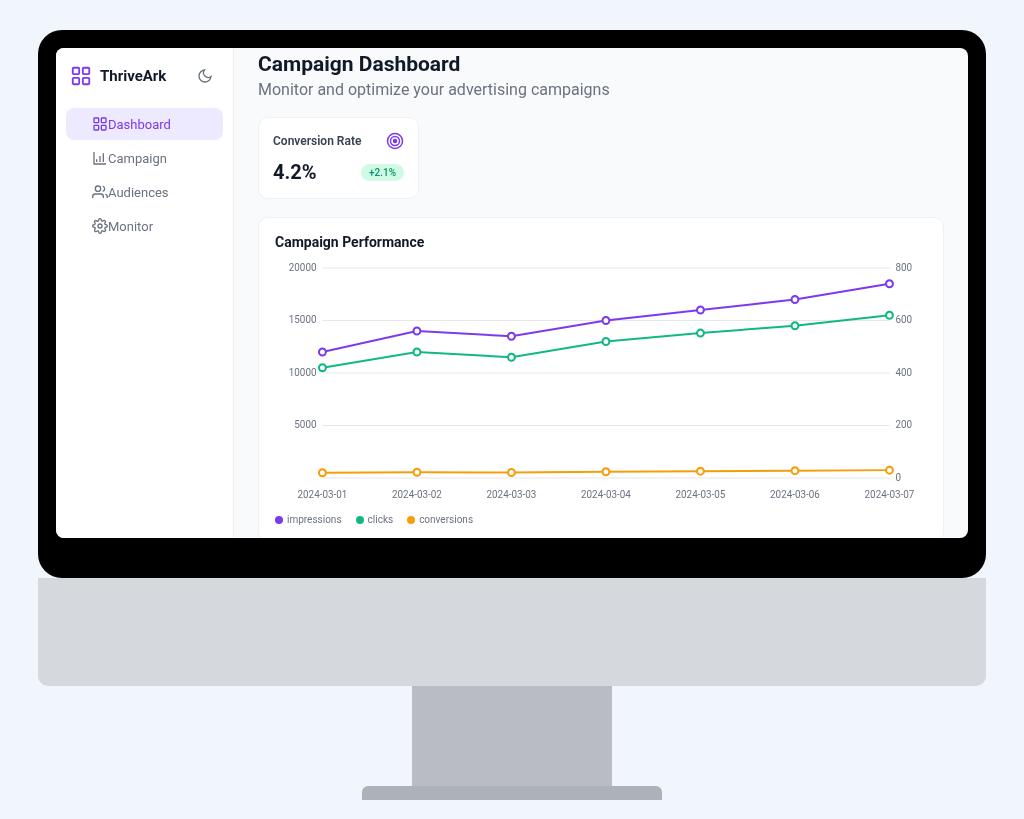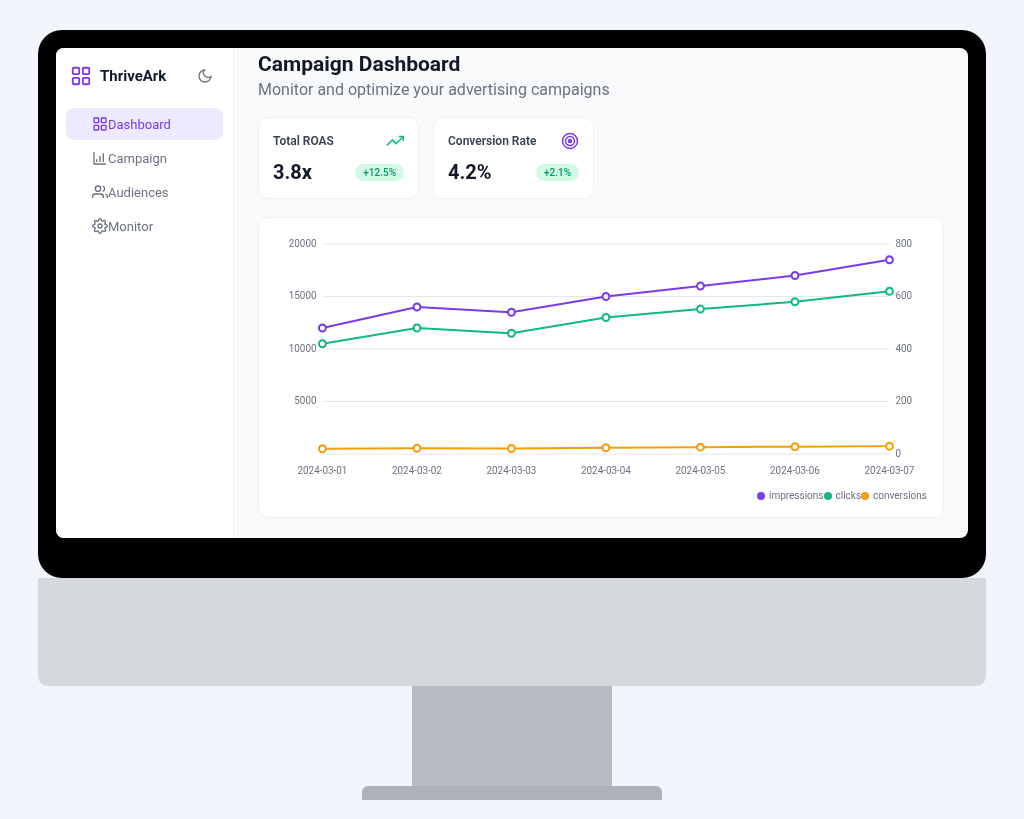--- a/index.html
+++ b/index.html
@@ -177,21 +177,22 @@
   position: relative;
   height: 250px;
 }
 .chart-svg { width: 100%; height: 100%; }
 .axis-text { font-size: 10px; fill: #6b7280; }
 .grid-line { stroke: #e5e7eb; stroke-width: 1; }
 .series-line { fill: none; stroke-width: 2; }
 .series-dot { fill: #fff; stroke-width: 2; }
 .legend {
   display: flex;
-  justify-content: flex-end;
+  gap: 14px;
+  justify-content: flex-start;
   margin-top: 6px;
   font-size: 10px;
   color: #6b7280;
 }
 .legend-item { display: flex; align-items: center; gap: 4px; }
 .legend-dot { width: 8px; height: 8px; border-radius: 50%; }
 </style>
 </head>
 <body>
 
@@ -252,48 +253,36 @@
           </nav>
       </aside>
 
       <main class="main">
         <h1 class="page-title">Campaign Dashboard</h1>
         <p class="page-subtitle">Monitor and optimize your advertising campaigns</p>
 
         <div class="kpi-row" id="kpi-row">
             <div class="kpi-card">
     <div class="kpi-head">
-      <span class="kpi-label">Total ROAS</span>
-      <svg class="kpi-icon green" viewBox="0 0 24 24" fill="none" stroke="currentColor" stroke-width="2">
-                  <polyline points="23 6 13.5 15.5 8.5 10.5 1 18"></polyline>
-                  <polyline points="17 6 23 6 23 12"></polyline>
-                </svg>
-    </div>
-    <div class="kpi-value-row">
-      <span class="kpi-value">3.8x</span>
-      <span class="kpi-badge up">+12.5%</span>
-    </div>
-            </div>
-            <div class="kpi-card">
-    <div class="kpi-head">
       <span class="kpi-label">Conversion Rate</span>
       <svg class="kpi-icon purple" viewBox="0 0 24 24" fill="none" stroke="currentColor" stroke-width="2">
                   <circle cx="12" cy="12" r="10"></circle>
                   <circle cx="12" cy="12" r="6"></circle>
                   <circle cx="12" cy="12" r="2" fill="currentColor"></circle>
                 </svg>
     </div>
     <div class="kpi-value-row">
       <span class="kpi-value">4.2%</span>
       <span class="kpi-badge up">+2.1%</span>
     </div>
             </div>
           </div>
 
         <div class="chart-card">
+          <div class="chart-title">Campaign Performance</div>
           <div class="chart-wrap">
             <svg class="chart-svg" id="chart" viewBox="0 0 660 250" preserveAspectRatio="none">
                 <line class="grid-line" x1="48" y1="167.5" x2="622" y2="167.5"></line>
                 <text class="axis-text" x="42" y="170.5" text-anchor="end">5000</text>
                 <line class="grid-line" x1="48" y1="115" x2="622" y2="115"></line>
                 <text class="axis-text" x="42" y="118" text-anchor="end">10000</text>
                 <line class="grid-line" x1="48" y1="62.5" x2="622" y2="62.5"></line>
                 <text class="axis-text" x="42" y="65.5" text-anchor="end">15000</text>
                 <line class="grid-line" x1="48" y1="10" x2="622" y2="10"></line>
                 <text class="axis-text" x="42" y="13" text-anchor="end">20000</text>

